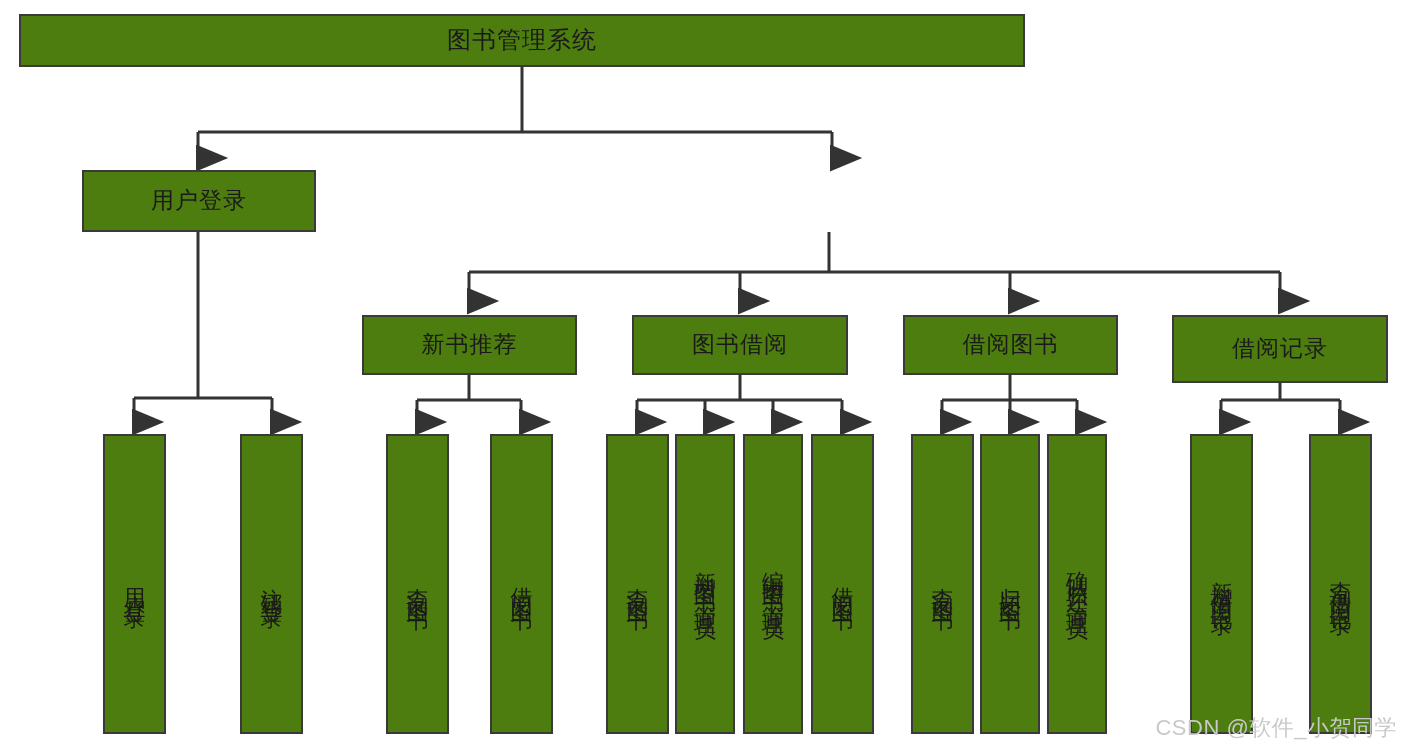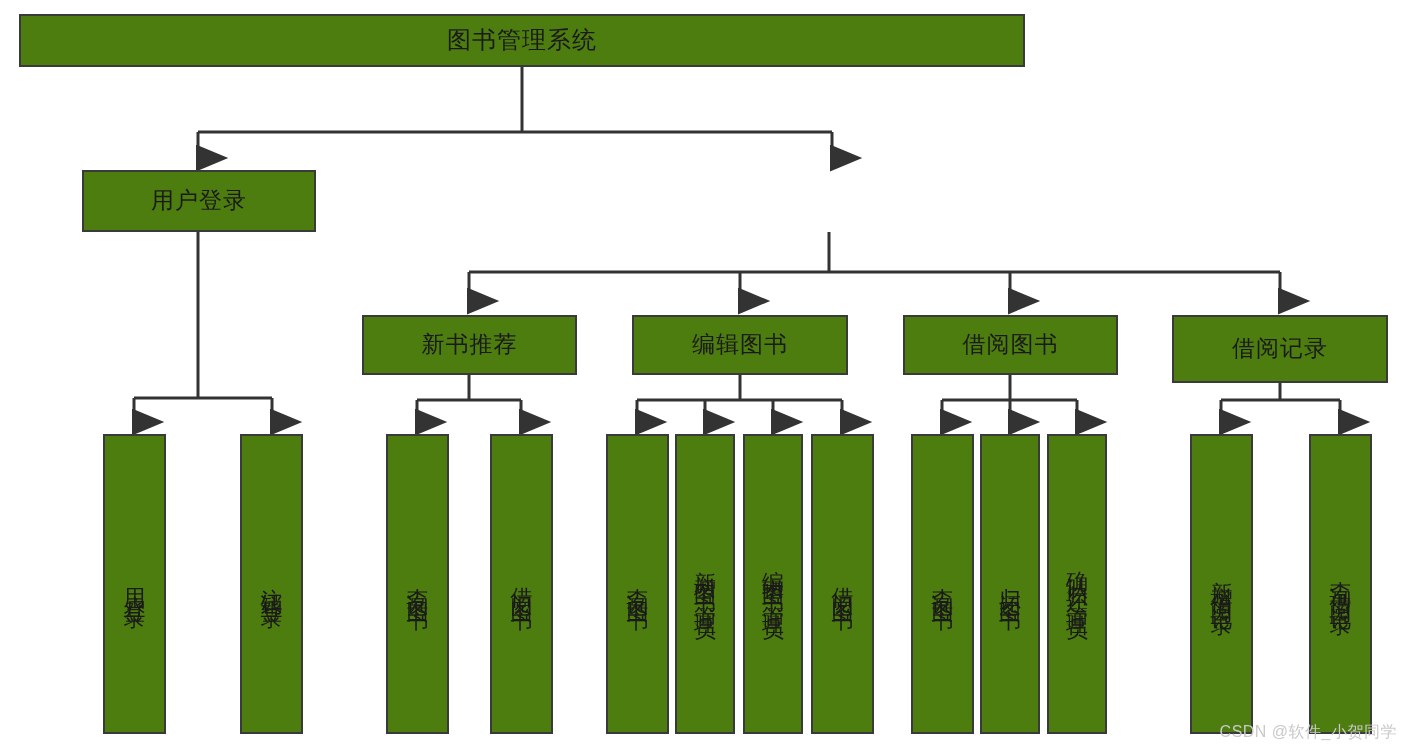--- a/index.html
+++ b/index.html
@@ -49,21 +49,21 @@
     text-orientation:upright;
     letter-spacing:7px;
     line-height:1;
     white-space:nowrap;
     text-align:center;
   }
   .watermark{
     position:absolute;
     right:8px;
     bottom:4px;
-    font-size:16px;
+    font-size:22px;
     color:#c9c9c9;
     letter-spacing:0.5px;
     white-space:nowrap;
     user-select:none;
   }
 </style>
 </head>
 <body>
 
 <div id="diagram">
@@ -123,21 +123,21 @@
   </div>
 
   <div class="node horiz" style="left:82px; top:170px; width:234px; height:62px;">
     <span>用户登录</span>
   </div>
 
   <div class="node horiz" style="left:362px; top:315px; width:215px; height:60px;">
     <span>新书推荐</span>
   </div>
   <div class="node horiz" style="left:632px; top:315px; width:216px; height:60px;">
-    <span>编辑图书</span>
+    <span>图书借阅</span>
   </div>
   <div class="node horiz" style="left:903px; top:315px; width:215px; height:60px;">
     <span>借阅图书</span>
   </div>
   <div class="node horiz" style="left:1172px; top:315px; width:216px; height:68px;">
     <span>借阅记录</span>
   </div>
 
   <div class="node vert" style="left:103px; top:434px; width:63px; height:300px;">
     <span class="vtext">用户登录</span>

